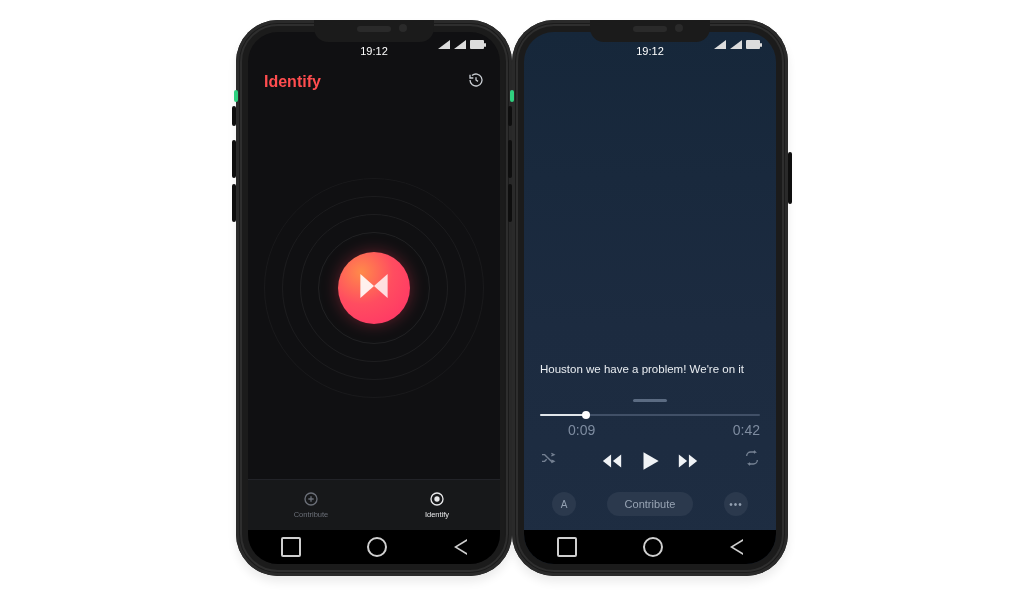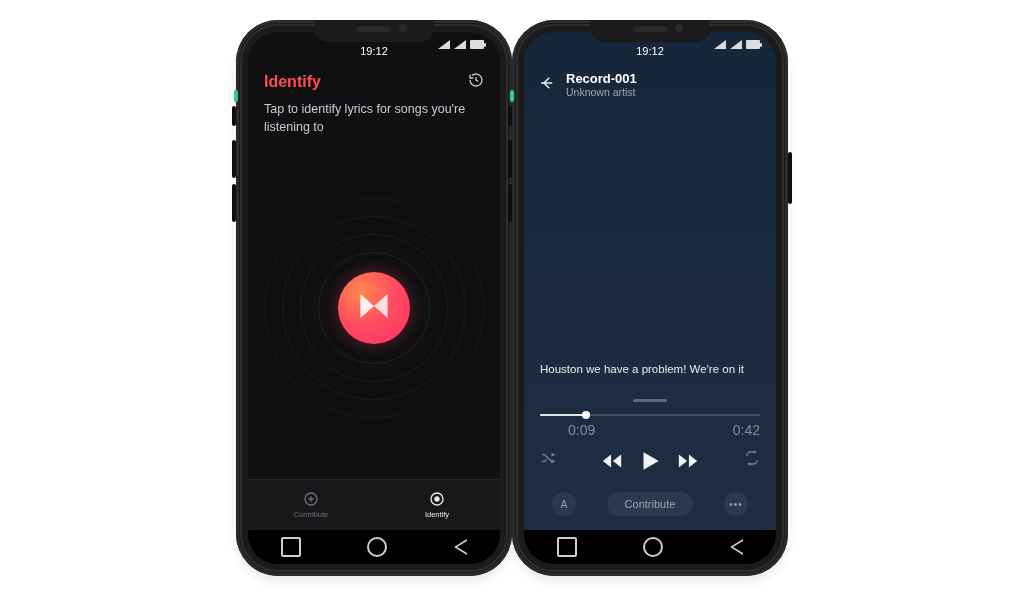--- a/index.html
+++ b/index.html
@@ -150,21 +150,20 @@
 
       <div class="header">
         <span class="title">Identify</span>
         <span class="history-icon">
           <svg viewBox="0 0 24 24">
               <path d="M3 12a9 9 0 1 0 3-6.7M3 4v5h5"></path>
               <path d="M12 8v4l3 2"></path>
             </svg>
         </span>
       </div>
-      <div class="sub">Tap to identify lyrics for songs you're listening to</div>
 
       <div class="center">
         <div class="rings">
           <div class="ring r1"></div>
             <div class="ring r2"></div>
             <div class="ring r3"></div>
             <div class="ring r4"></div>
         </div>
         <div class="id-btn">
           <span>
@@ -217,32 +216,20 @@
     <div class="screen s2">
       <div class="status">
         <span>19:12</span>
         <div class="right">
           <div class="sig"></div>
           <div class="sig"></div>
           <div class="bat"></div>
         </div>
       </div>
 
-      <div class="header2">
-        <span class="back">
-          <svg viewBox="0 0 24 24">
-              <path d="M15 5l-7 7 7 7"></path>
-              <path d="M4 12h15"></path>
-            </svg>
-        </span>
-        <div class="titles">
-          <div class="t">Record-001</div>
-          <div class="a">Unknown artist</div>
-        </div>
-      </div>
 
       <div class="body">
         <div class="message">Houston we have a problem! We're on it</div>
 
         <div class="drag"></div>
 
         <div class="progress">
           <div class="bar"></div>
           <div class="fill" id="progress-fill" style="width: 21%;"></div>
           <div class="thumb" id="progress-thumb" style="left: 21%;"></div>

